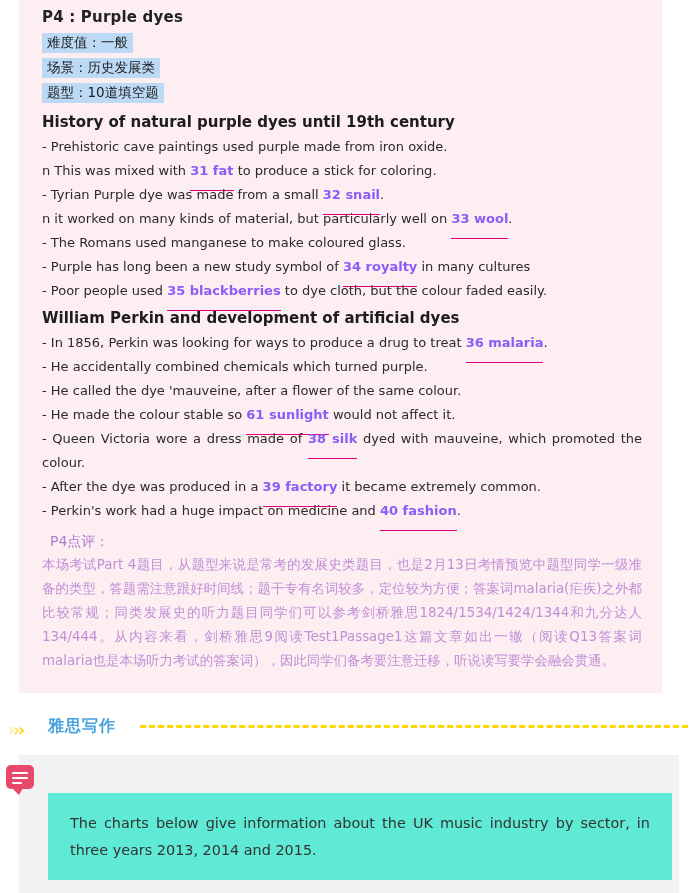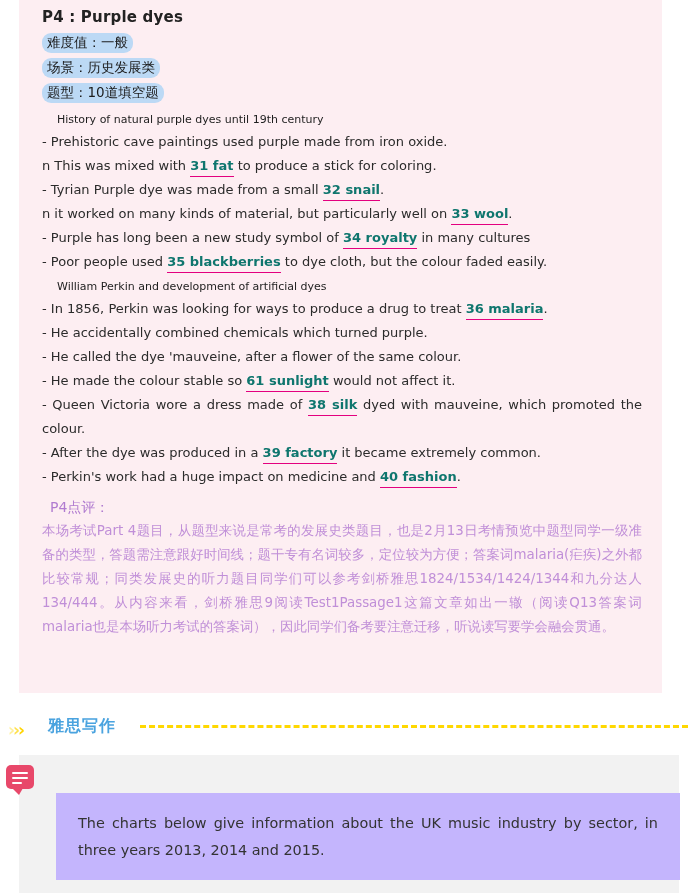--- a/index.html
+++ b/index.html
@@ -40,41 +40,40 @@
   }
   .meta-line {
     display: inline-block;
     background: #bcd9f5;
     color: #1b1b1b;
     font-size: 13.5px;
     padding: 1px 5px 2px 5px;
     margin: 0 0 4px 3px;
     line-height: 17px;
     font-family: "DejaVu Sans", "Liberation Sans", sans-serif;
-    border-radius: 9px;
   }
   .meta-wrap { display: block; }
   .sec-head {
-    font-size: 11px;
-    font-weight: normal;
+    font-size: 15px;
+    font-weight: bold;
     color: #1d1d1d;
-    margin: 6px 0 4px 18px;
+    margin: 6px 0 4px 3px;
   }
   .body-line {
     font-size: 13px;
     line-height: 24px;
     color: #2b2b2b;
     margin: 0 0 0 3px;
     text-align: justify;
   }
   .ans {
-    color: #0f766e;
+    color: #8b5cf6;
     font-weight: bold;
     border-bottom: 1.6px solid #e3007f;
-    padding-bottom: 3px;
+    padding-bottom: 12px;
     white-space: nowrap;
   }
   .comment-title {
     font-size: 14px;
     color: #b07bd0;
     font-weight: normal;
     margin: 10px 0 2px 11px;
   }
   .comment-body {
     font-size: 13.4px;
@@ -161,25 +160,25 @@
     position: absolute;
     left: 19px;
     top: 755px;
     width: 660px;
     height: 138px;
     background: #f2f2f2;
     box-sizing: border-box;
   }
   .quote-card {
     position: absolute;
-    left: 56px;
+    left: 48px;
     top: 793px;
     width: 624px;
     height: 87px;
-    background: #c4b5fd;
+    background: #5eead4;
     box-sizing: border-box;
     padding: 17px 22px 0 22px;
   }
   .quote-text {
     font-size: 14.4px;
     line-height: 27px;
     color: #333;
     text-align: justify;
   }
 </style>
@@ -197,20 +196,21 @@
       <div><span class="meta-line">场景：历史发展类</span></div>
       <div><span class="meta-line">题型：10道填空题</span></div>
     </div>
 
     <div class="sec-head">History of natural purple dyes until 19th century</div>
 
     <div class="body-line"><span>- Prehistoric cave paintings used purple made from iron oxide.</span></div>
     <div class="body-line"><span>n This was mixed with </span><span class="ans">31 fat</span><span> to produce a stick for coloring.</span></div>
     <div class="body-line"><span>- Tyrian Purple dye was made from a small </span><span class="ans">32 snail</span><span>.</span></div>
     <div class="body-line"><span>n it worked on many kinds of material, but particularly well on </span><span class="ans">33 wool</span><span>.</span></div>
+    <div class="body-line"><span>- The Romans used manganese to make coloured glass.</span></div>
     <div class="body-line"><span>- Purple has long been a new study symbol of </span><span class="ans">34 royalty</span><span> in many cultures</span></div>
     <div class="body-line"><span>- Poor people used </span><span class="ans">35 blackberries</span><span> to dye cloth, but the colour faded easily.</span></div>
 
     <div class="sec-head">William Perkin and development of artificial dyes</div>
 
     <div class="body-line"><span>- In 1856, Perkin was looking for ways to produce a drug to treat </span><span class="ans">36 malaria</span><span>.</span></div>
     <div class="body-line"><span>- He accidentally combined chemicals which turned purple.</span></div>
     <div class="body-line"><span>- He called the dye 'mauveine, after a flower of the same colour.</span></div>
     <div class="body-line"><span>- He made the colour stable so </span><span class="ans">61 sunlight</span><span> would not affect it.</span></div>
     <div class="body-line"><span>- Queen Victoria wore a dress made of </span><span class="ans">38 silk</span><span> dyed with mauveine, which promoted the colour.</span></div>

